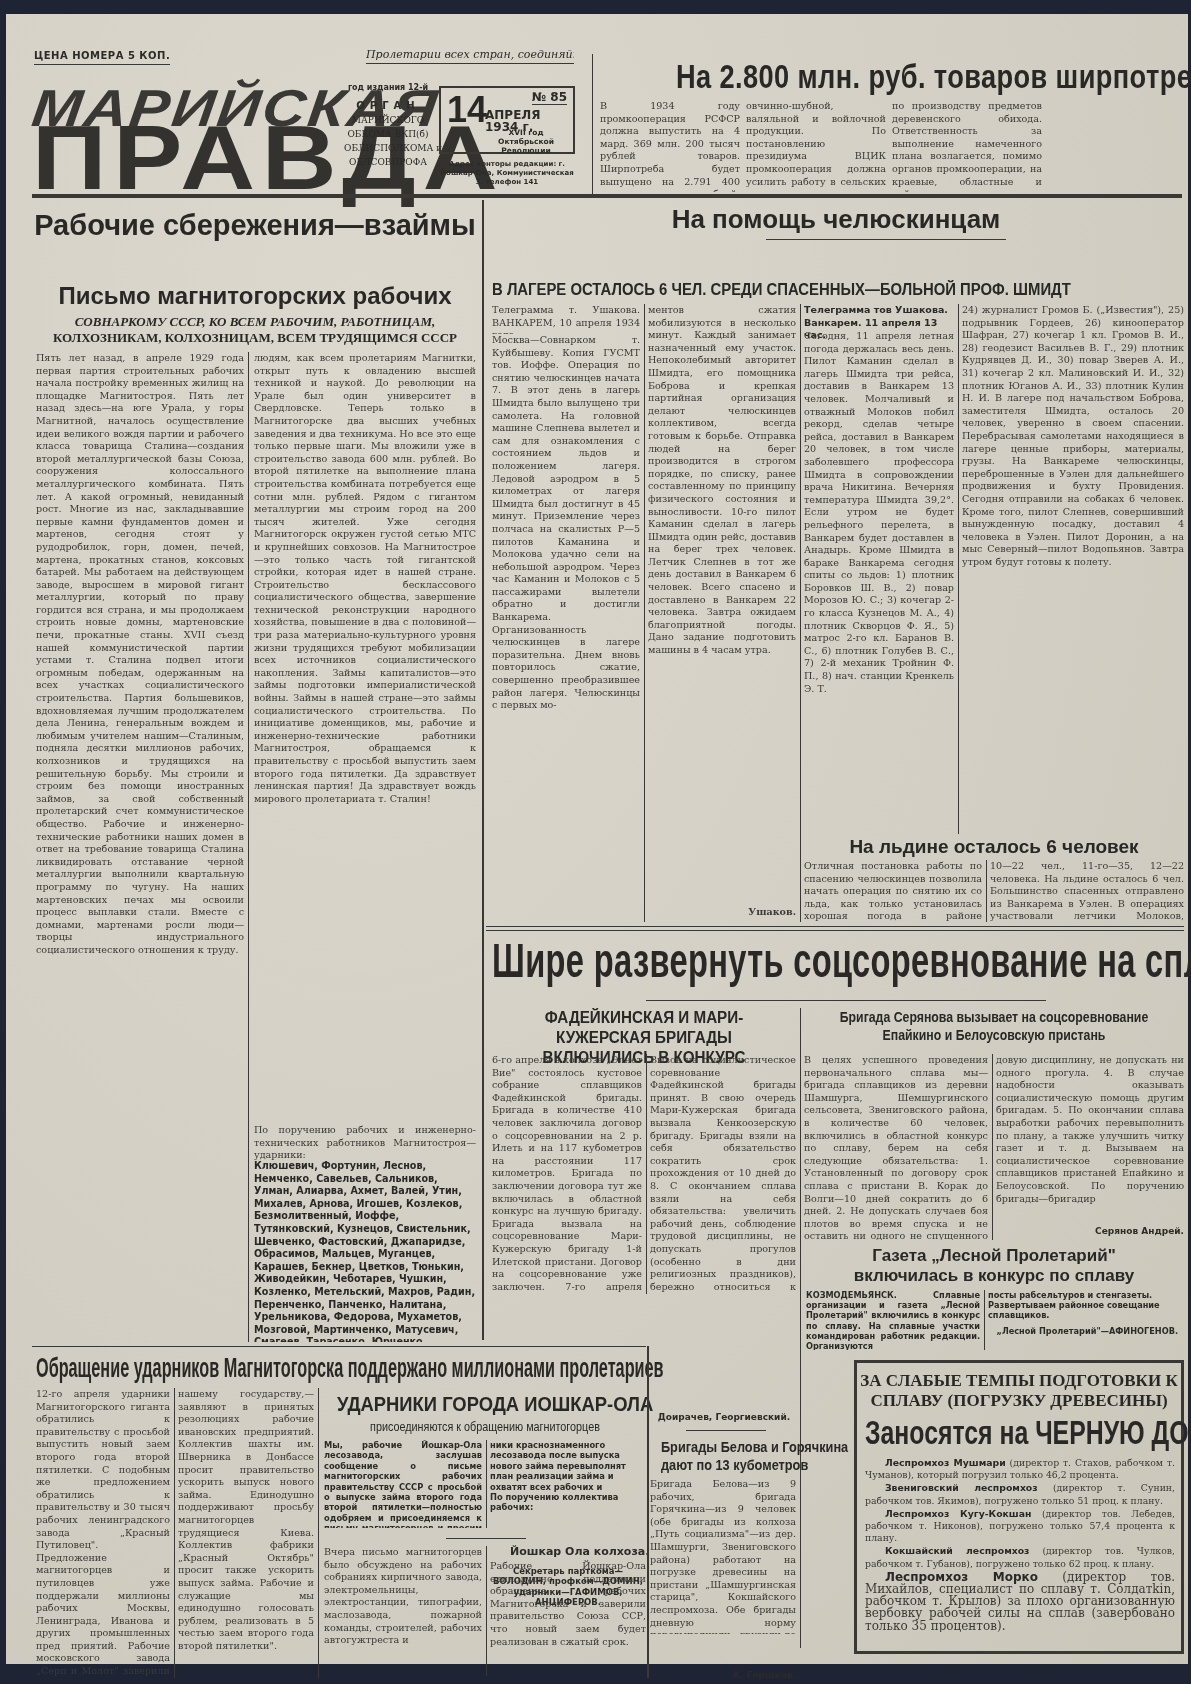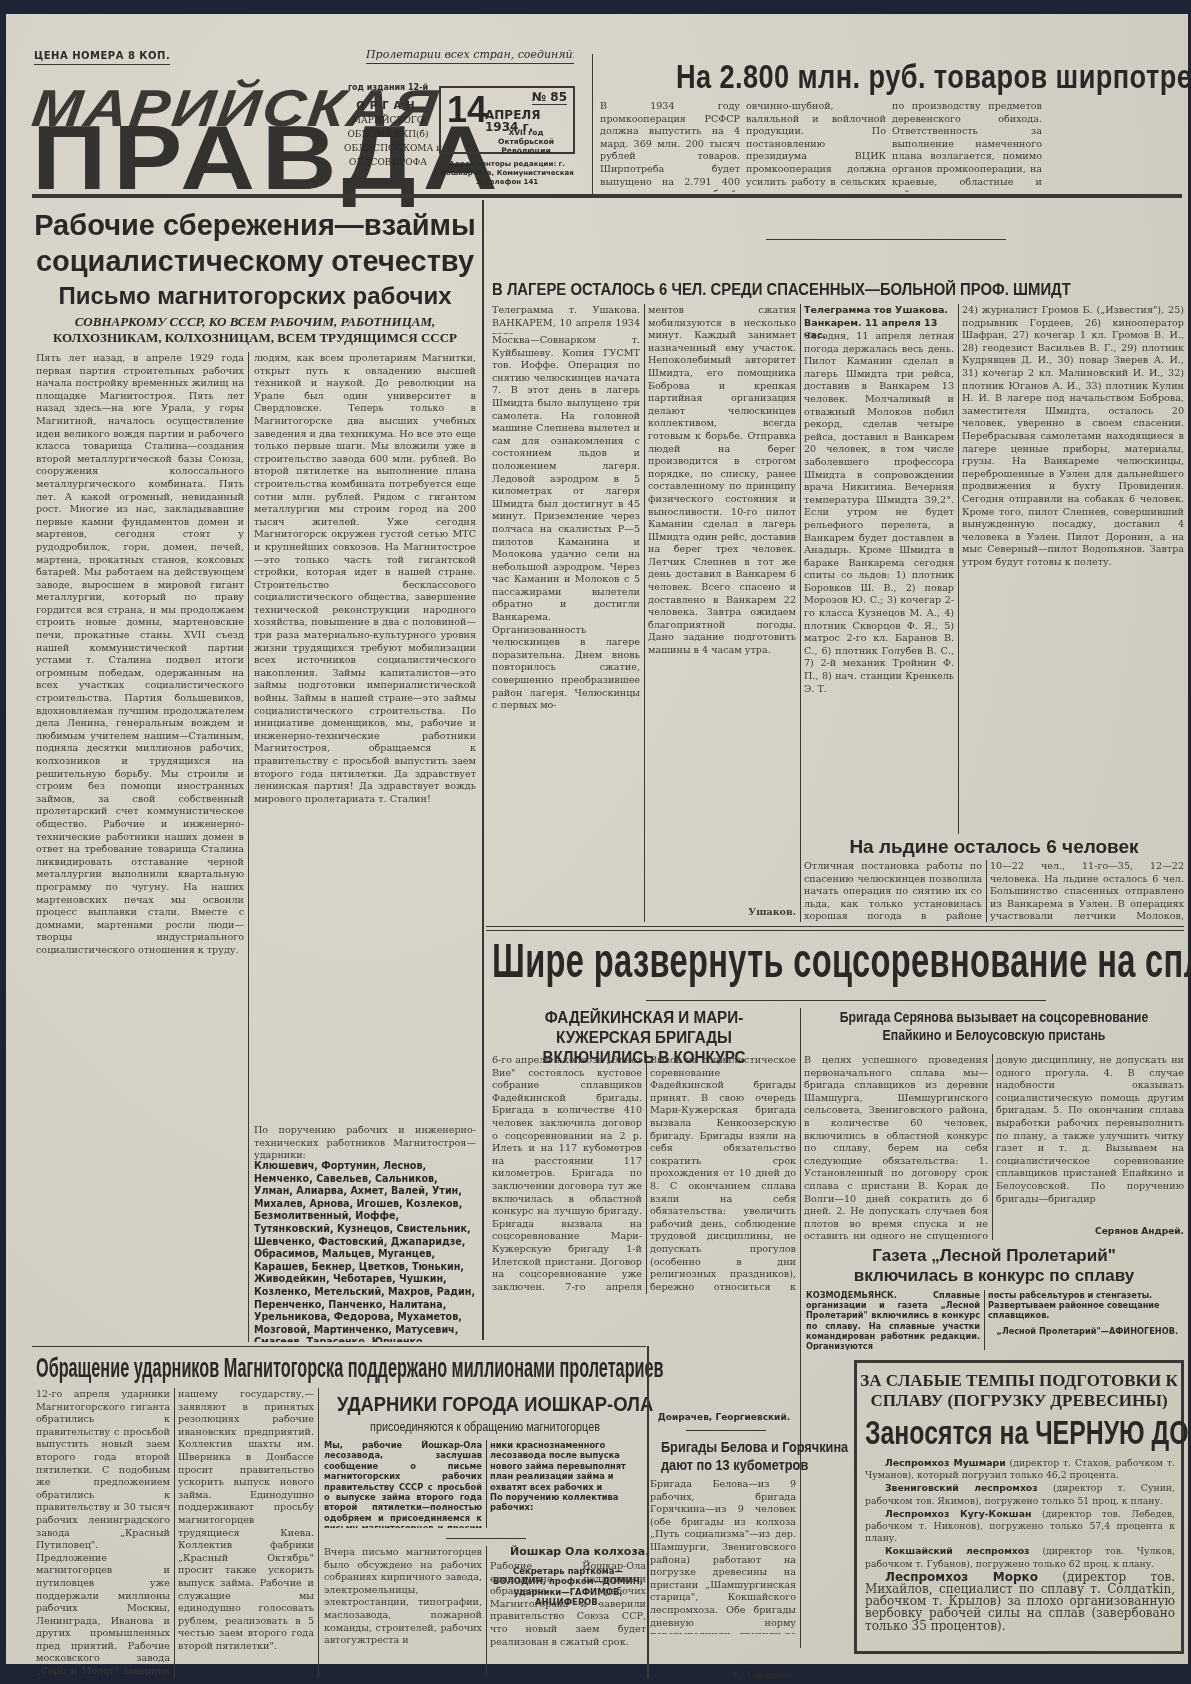--- a/index.html
+++ b/index.html
@@ -34,21 +34,21 @@
     color: #3a3835; letter-spacing: 2px; white-space: nowrap;
   }
   .datebox { border: 2px solid #3a3834; }
   .board { border: 3px solid #3a3834; }
 </style>
 </head>
 <body>
 
 <div class="paper">
 
-  <div class="abs small-sans" style="left:28px;top:36px;font-size:10px;letter-spacing:0.5px;border-bottom:1px solid #3a3834;padding-bottom:2px;">ЦЕНА НОМЕРА 8 КОП.</div>
+  <div class="abs small-sans" style="left:28px;top:36px;font-size:10px;letter-spacing:0.5px;border-bottom:1px solid #3a3834;padding-bottom:2px;">ЦЕНА НОМЕРА 5 КОП.</div>
   <div class="abs" style="left:360px;top:34px;width:208px;font-family:'DejaVu Serif',serif;font-style:italic;font-size:11px;border-bottom:1px solid #3a3834;padding-bottom:2px;white-space:nowrap;overflow:hidden;">Пролетарии всех стран, соединяйтесь!</div>
 
   <div class="abs mast-title" style="left:30px;top:64px;font-size:52px;transform:scaleX(1.15) skewX(-6deg);transform-origin:left top;">МАРИЙСКАЯ</div>
   <div class="abs mast-title" style="left:26px;top:104px;font-size:90px;line-height:80px;font-style:normal;letter-spacing:6px;transform:scaleX(1.15);transform-origin:left top;color:#34322f;">ПРАВДА</div>
 
   <div class="abs center" style="left:338px;top:68px;width:88px;">
     <div class="small-sans" style="font-size:8px;">год издания 12-й</div>
     <div class="small-sans" style="font-size:10px;letter-spacing:5px;margin-top:6px;">ОРГАН</div>
     <div style="font-size:9px;line-height:14px;margin-top:2px;font-family:'DejaVu Serif',serif;white-space:nowrap;">МАРИЙСКОГО</div>
     <div style="font-size:9px;line-height:14px;font-family:'DejaVu Serif',serif;white-space:nowrap;">ОБКОМА ВКП(б)</div>
@@ -68,31 +68,31 @@
   <div class="abs cond" style="left:670px;top:44px;font-size:34px;line-height:36px;transform:scaleX(0.8);letter-spacing:0.5px;">На 2.800 млн. руб. товаров ширпотреба</div>
   <div class="abs body-text" style="left:594px;top:86px;width:140px;height:92px;">В 1934 году промкооперация РСФСР должна выпустить на 4 мард. 369 млн. 200 тысяч рублей товаров. Ширпотреба будет выпущено на 2.791 400 тысяч рублей. Значительно увеличивается выпуск рукавичной, меховой,</div>
   <div class="abs body-text" style="left:740px;top:86px;width:140px;height:92px;">овчинно-шубной, валяльной и войлочной продукции. По постановлению президиума ВЦИК промкооперация должна усилить работу в сельских местностях по кооперированию кустарей-колхозников и единоличников и развить кустарные промыслы</div>
   <div class="abs body-text" style="left:886px;top:86px;width:150px;height:92px;">по производству предметов деревенского обихода. Ответственность за выполнение намеченного плана возлагается, помимо органов промкооперации, на краевые, областные и районные исполкомы.</div>
 
   <div class="rule thick" style="left:26px;top:180px;width:1150px;"></div>
 
   <div class="vrule" style="left:476px;top:186px;height:1140px;"></div>
 
   <div class="abs serifbold center" style="left:26px;top:194px;width:446px;font-size:29px;line-height:34px;font-family:'Liberation Sans',sans-serif;">Рабочие сбережения—взаймы</div>
-  <div class="abs serifbold center" style="left:26px;top:230px;width:446px;font-size:29px;line-height:34px;font-family:'Liberation Sans',sans-serif;">социалистическому отечеству</div>
   <div class="abs serifbold center" style="left:26px;top:268px;width:446px;font-size:24px;line-height:28px;font-family:'Liberation Sans',sans-serif;">Письмо магнитогорских рабочих</div>
   <div class="abs serifbold center" style="left:26px;top:300px;width:446px;font-size:13px;line-height:16px;font-style:italic;">СОВНАРКОМУ СССР, КО ВСЕМ РАБОЧИМ, РАБОТНИЦАМ,</div>
   <div class="abs serifbold center" style="left:26px;top:316px;width:446px;font-size:13px;line-height:16px;">КОЛХОЗНИКАМ, КОЛХОЗНИЦАМ, ВСЕМ ТРУДЯЩИМСЯ СССР</div>
 
   <div class="abs body-text" style="left:30px;top:338px;width:208px;height:990px;">Пять лет назад, в апреле 1929 года первая партия строительных рабочих начала постройку временных жилищ на площадке Магнитостроя. Пять лет назад здесь—на юге Урала, у горы Магнитной, началось осуществление идеи великого вождя партии и рабочего класса товарища Сталина—создания второй металлургической базы Союза, сооружения колоссального металлургического комбината. Пять лет. А какой огромный, невиданный рост. Многие из нас, закладывавшие первые камни фундаментов домен и мартенов, сегодня стоят у рудодробилок, горн, домен, печей, мартена, прокатных станов, коксовых батарей. Мы работаем на действующем заводе, выросшем в мировой гигант металлургии, который по праву гордится вся страна, и мы продолжаем строить новые домны, мартеновские печи, прокатные станы. XVII съезд нашей коммунистической партии устами т. Сталина подвел итоги огромным победам, одержанным на всех участках социалистического строительства. Партия большевиков, вдохновляемая лучшим продолжателем дела Ленина, генеральным вождем и любимым учителем нашим—Сталиным, подняла десятки миллионов рабочих, колхозников и трудящихся на решительную борьбу. Мы строили и строим без помощи иностранных займов, за свой собственный пролетарский счет коммунистическое общество. Рабочие и инженерно-технические работники наших домен в ответ на требование товарища Сталина ликвидировать отставание черной металлургии выполнили квартальную программу по чугуну. На наших мартеновских печах мы освоили процесс выплавки стали. Вместе с домнами, мартенами росли люди—творцы индустриального социалистического отношения к труду.</div>
   <div class="vrule" style="left:242px;top:338px;height:990px;width:1px;"></div>
   <div class="abs body-text" style="left:248px;top:338px;width:222px;height:770px;">людям, как всем пролетариям Магнитки, открыт путь к овладению высшей техникой и наукой. До революции на Урале был один университет в Свердловске. Теперь только в Магнитогорске два высших учебных заведения и два техникума. Но все это еще только первые шаги. Мы вложили уже в строительство завода 600 млн. рублей. Во второй пятилетке на выполнение плана строительства комбината потребуется еще сотни млн. рублей. Рядом с гигантом металлургии мы строим город на 200 тысяч жителей. Уже сегодня Магнитогорск окружен густой сетью МТС и крупнейших совхозов. На Магнитострое—это только часть той гигантской стройки, которая идет в нашей стране. Строительство бесклассового социалистического общества, завершение технической реконструкции народного хозяйства, повышение в два с половиной—три раза материально-культурного уровня жизни трудящихся требуют мобилизации всех источников социалистического накопления. Займы капиталистов—это займы подготовки империалистической войны. Займы в нашей стране—это займы социалистического строительства. По инициативе доменщиков, мы, рабочие и инженерно-технические работники Магнитостроя, обращаемся к правительству с просьбой выпустить заем второго года пятилетки. Да здравствует ленинская партия! Да здравствует вождь мирового пролетариата т. Сталин!</div>
   <div class="abs body-text" style="left:248px;top:1110px;width:222px;height:36px;">По поручению рабочих и инженерно-технических работников Магнитостроя—ударники:</div>
   <div class="abs body-text" style="left:248px;top:1146px;width:222px;height:182px;font-family:'DejaVu Sans',sans-serif;font-weight:bold;color:#2a2826;text-align:left;">Клюшевич, Фортунин, Леснов, Немченко, Савельев, Сальников, Улман, Алиарва, Ахмет, Валей, Утин, Михалев, Арнова, Игошев, Козлеков, Безмолитвенный, Иоффе, Тутянковский, Кузнецов, Свистельник, Шевченко, Фастовский, Джапаридзе, Обрасимов, Мальцев, Муганцев, Карашев, Бекнер, Цветков, Тюнькин, Живодейкин, Чеботарев, Чушкин, Козленко, Метельский, Махров, Радин, Перенченко, Панченко, Налитана, Урельникова, Федорова, Мухаметов, Мозговой, Мартинченко, Матусевич, Смагеев, Тарасенко, Юрченко, Омельченко, Мусалитина, Ковалев, Шерстов.</div>
 
+  <div class="abs serifbold center" style="left:480px;top:190px;width:700px;font-family:'Liberation Sans',sans-serif;font-size:26px;line-height:30px;">На помощь челюскинцам</div>
   <div class="rule thin" style="left:760px;top:225px;width:240px;"></div>
   <div class="abs serifbold" style="left:486px;top:266px;width:690px;font-family:'Liberation Sans',sans-serif;font-size:16px;line-height:20px;transform:scaleX(0.93);transform-origin:left top;">В ЛАГЕРЕ ОСТАЛОСЬ 6 ЧЕЛ. СРЕДИ СПАСЕННЫХ—БОЛЬНОЙ ПРОФ. ШМИДТ</div>
 
   <div class="abs body-text" style="left:486px;top:290px;width:148px;height:30px;">Телеграмма т. Ушакова. ВАНКАРЕМ, 10 апреля 1934 года.</div>
   <div class="abs body-text" style="left:486px;top:320px;width:148px;height:588px;">Москва—Совнарком т. Куйбышеву. Копия ГУСМТ тов. Иоффе. Операция по снятию челюскинцев начата 7. В этот день в лагерь Шмидта было вылущено три самолета. На головной машине Слепнева вылетел и сам для ознакомления с состоянием льдов и положением лагеря. Ледовой аэродром в 5 километрах от лагеря Шмидта был достигнут в 45 минут. Приземление через полчаса на скалистых Р—5 пилотов Каманина и Молокова удачно сели на небольшой аэродром. Через час Каманин и Молоков с 5 пассажирами вылетели обратно и достигли Ванкарема. Организованность челюскинцев в лагере поразительна. Днем вновь повторилось сжатие, совершенно преобразившее район лагеря. Челюскинцы с первых мо-</div>
   <div class="vrule" style="left:638px;top:290px;height:618px;width:1px;"></div>
   <div class="abs body-text" style="left:642px;top:290px;width:148px;height:600px;">ментов сжатия мобилизуются в несколько минут. Каждый занимает назначенный ему участок. Непоколебимый авторитет Шмидта, его помощника Боброва и крепкая партийная организация делают челюскинцев коллективом, всегда готовым к борьбе. Отправка людей на берег производится в строгом порядке, по списку, ранее составленному по принципу физического состояния и выносливости. 10-го пилот Каманин сделал в лагерь Шмидта один рейс, доставив на берег трех человек. Летчик Слепнев в тот же день доставил в Ванкарем 6 человек. Всего спасено и доставлено в Ванкарем 22 человека. Завтра ожидаем благоприятной погоды. Дано задание подготовить машины в 4 часам утра.</div>
   <div class="abs body-text" style="left:720px;top:892px;width:70px;font-weight:bold;text-align:right;">Ушаков.</div>
   <div class="vrule" style="left:794px;top:290px;height:618px;width:1px;"></div>
   <div class="abs small-sans" style="left:798px;top:290px;width:150px;font-size:9.5px;line-height:12.6px;">Телеграмма тов Ушакова. Ванкарем. 11 апреля 13 час.</div>

